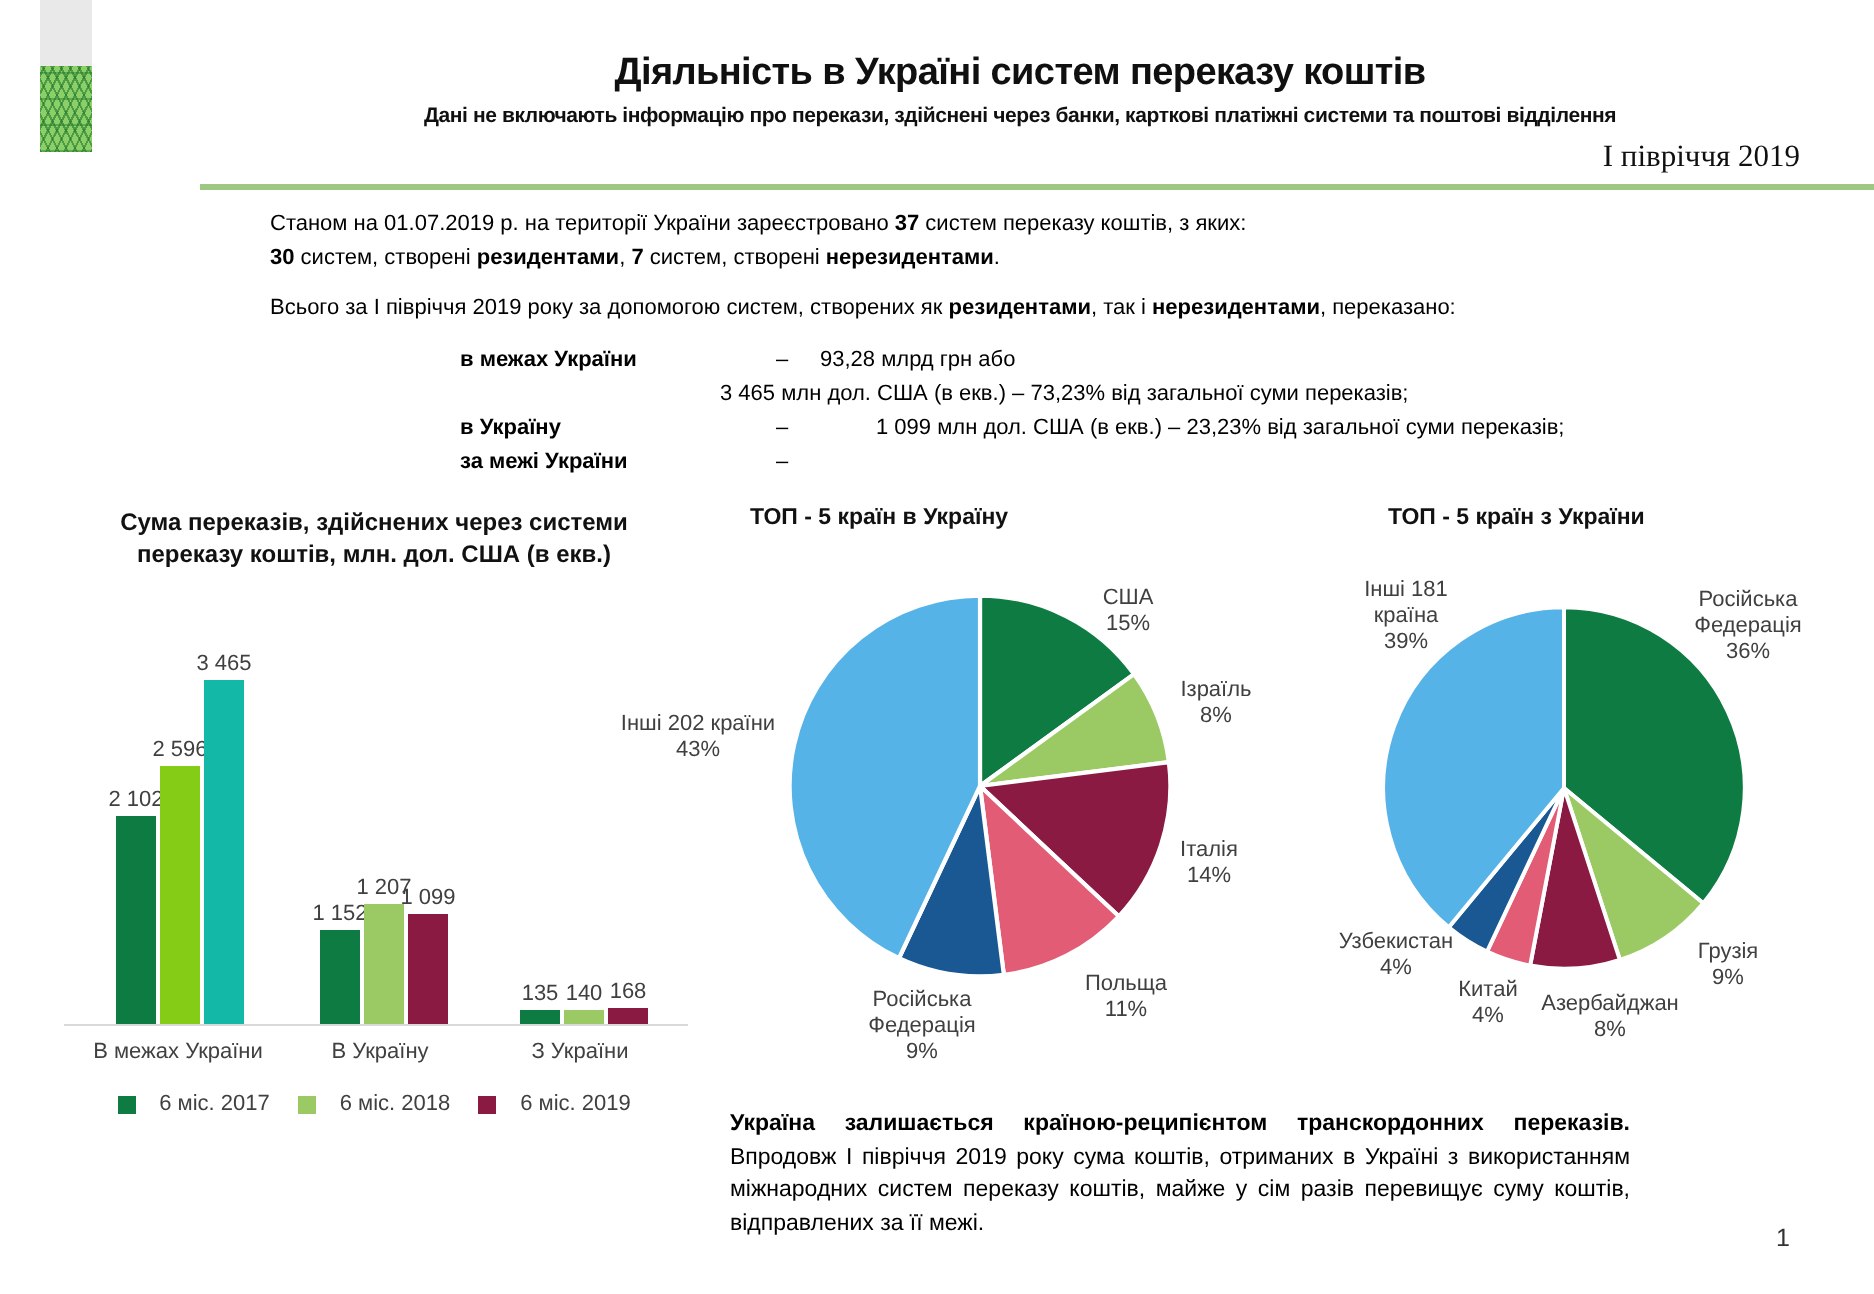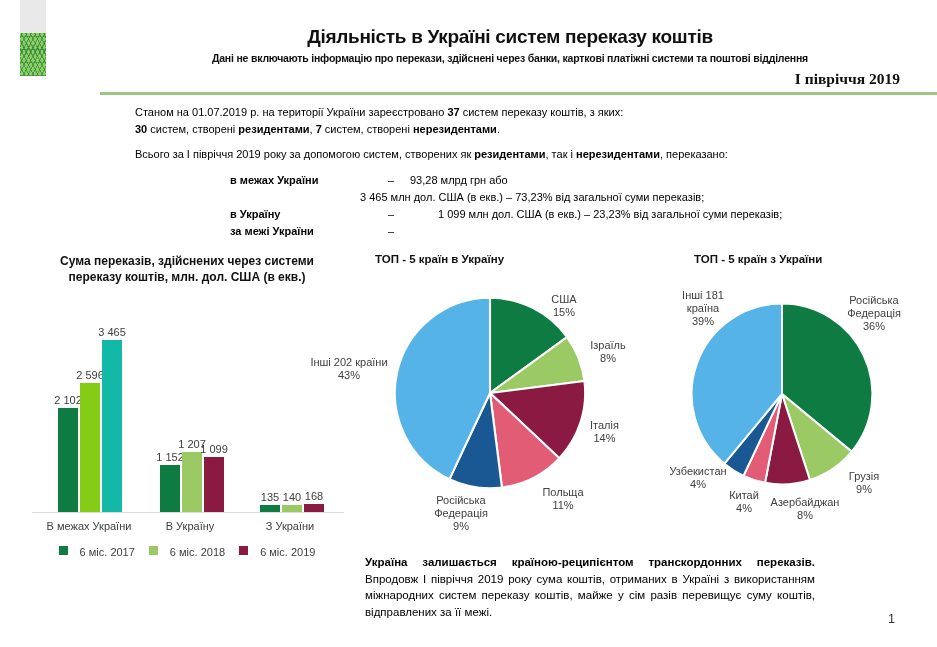--- a/index.html
+++ b/index.html
@@ -11,21 +11,21 @@
   .strip-gray{position:absolute;left:20px;top:0;width:26px;height:33px;background:#E9E9E9}
   .strip-pattern{position:absolute;left:20px;top:33px;width:26px;height:43px;background-color:#8CCE67;
     background-image:
       repeating-linear-gradient(63deg,rgba(25,115,40,.55) 0 1px,transparent 1px 4px),
       repeating-linear-gradient(-63deg,rgba(25,115,40,.55) 0 1px,transparent 1px 4px),
       repeating-linear-gradient(0deg,rgba(25,115,40,.4) 0 1px,transparent 1px 13px)}
 
   
   .hdr-title{position:absolute;left:100px;width:820px;top:26px;text-align:center;font-size:19px;font-weight:bold;letter-spacing:-.3px;color:#101010}
   .hdr-sub{position:absolute;left:100px;width:820px;top:52px;text-align:center;font-size:10.5px;font-weight:bold;letter-spacing:-.2px;color:#101010}
-  .hdr-period{position:absolute;right:37px;top:70px;font-family:"Liberation Serif",serif;font-size:15.5px;font-weight:bold;color:#101010}
+  .hdr-period{position:absolute;right:37px;top:70px;font-family:"Liberation Serif",serif;font-size:15.5px;font-weight:normal;color:#101010}
   .hdr-line{position:absolute;left:100px;top:92px;width:837px;height:3px;background:#9CC884}
 
   
   .p1{position:absolute;left:135px;top:104px;width:612px;font-size:11px;line-height:17px}
   .p1 .center{}
   .p2{position:absolute;left:135px;top:146px;width:680px;font-size:11px;line-height:17px;white-space:nowrap}
   .transfers{position:absolute;left:230px;top:172px;font-size:11px;line-height:17px}
   .trow{display:flex}
   .trow .term{width:158px;font-weight:bold}
   .trow .dash{width:22px}
@@ -37,21 +37,21 @@
   
   .barchart{position:absolute;left:28px;top:252px;width:318px;height:322px}
   .bc-title{position:absolute;left:29px;top:2px;width:260px;text-align:center;font-size:12px;font-weight:bold;line-height:15.5px;color:#111}
   .bc-plot{position:absolute;left:0;top:88px;width:318px;height:172px}
   .bar-group{position:absolute;bottom:0;display:flex;align-items:flex-end;gap:2px}
   .bar{position:relative;width:20px}
   .bar-value{position:absolute;bottom:100%;left:50%;transform:translateX(-50%);margin-bottom:2px;font-size:11px;color:#404040;white-space:nowrap}
   .bc-axis{position:absolute;left:4px;top:260px;width:312px;border-top:1px solid #D9D9D9}
   .bc-cat{position:absolute;top:268px;width:110px;text-align:center;font-size:11px;color:#404040}
   .bc-legend{position:absolute;left:0;top:294px;width:318px;display:flex;justify-content:center;gap:14px;font-size:11px;color:#404040}
-  .legend-item{display:flex;gap:12px}
+  .legend-item{display:flex;align-items:center;gap:12px}
   .legend-swatch{width:9px;height:9px;display:inline-block}
 
   
   .pie-title{position:absolute;font-size:11.5px;font-weight:bold;color:#111}
   .pie-svg{position:absolute}
   .plabel{position:absolute;text-align:center;font-size:11px;line-height:13px;color:#404040}
   .plabel span{display:block}
 
   
   .footer-text{position:absolute;left:365px;top:554px;width:450px;font-size:11.5px;line-height:16.5px;text-align:justify}

